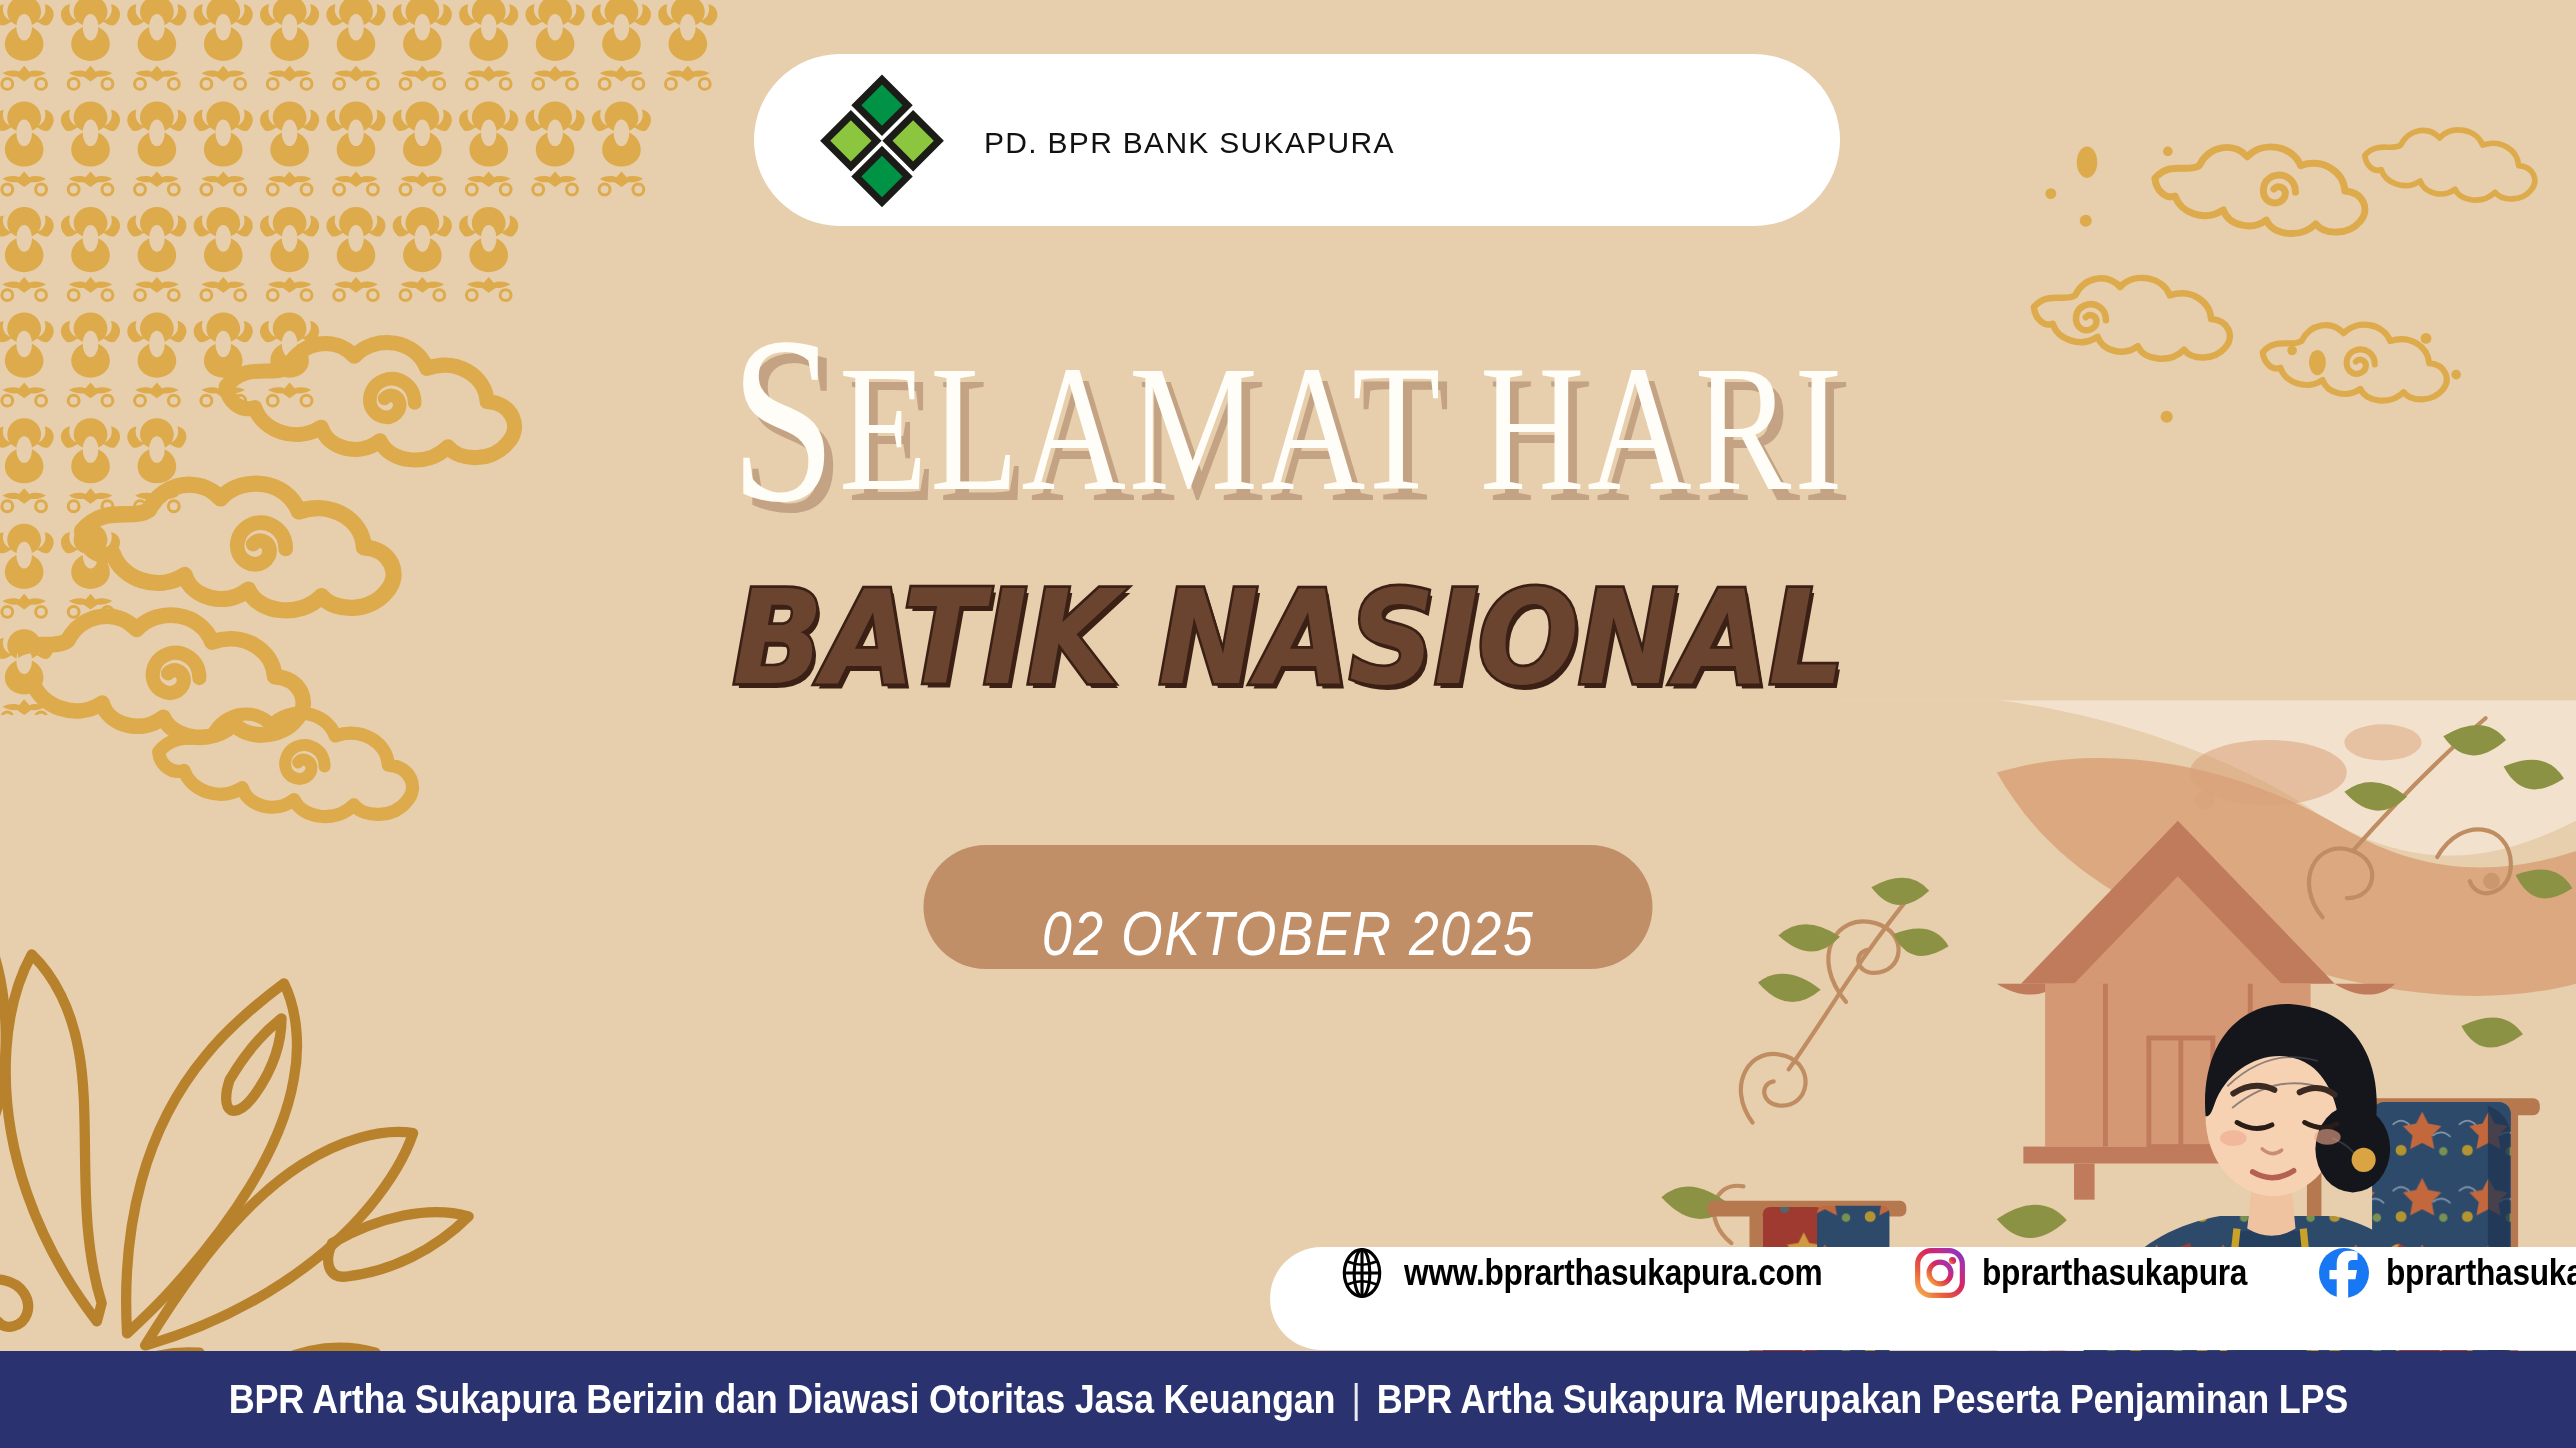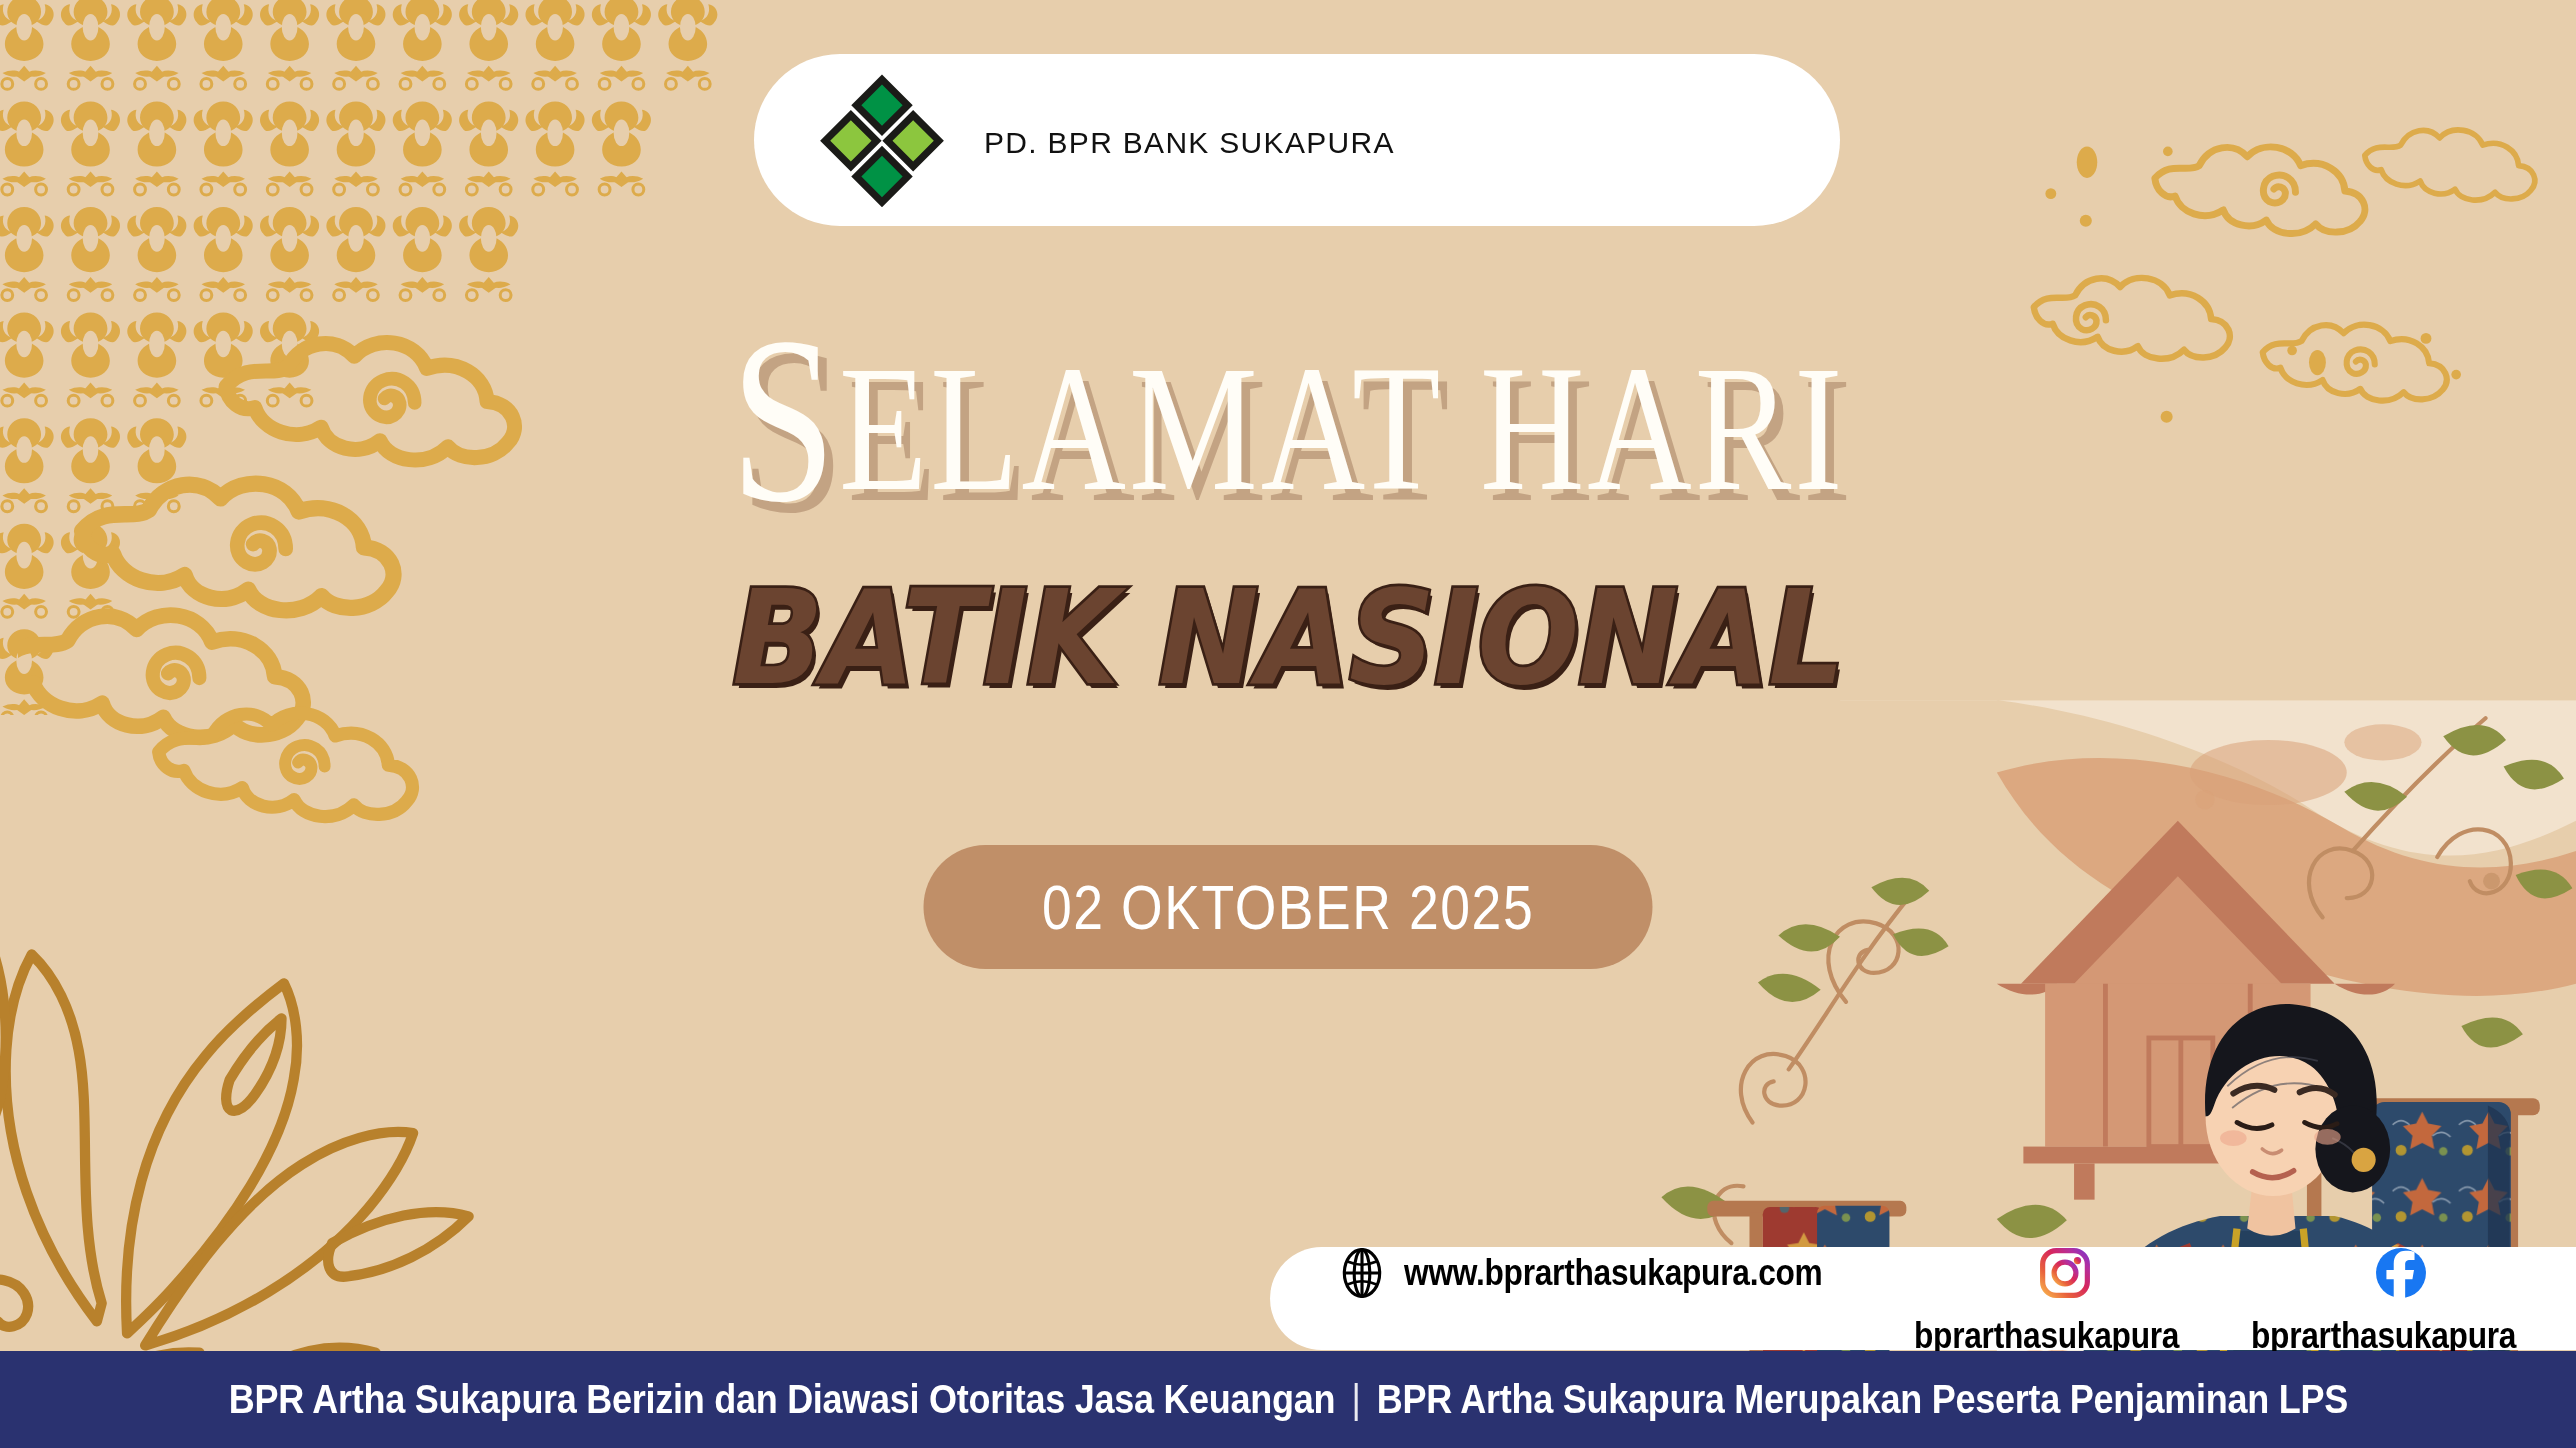--- a/index.html
+++ b/index.html
@@ -67,22 +67,23 @@
     paint-order:stroke fill;
     text-shadow:4.2px 5.4px 0 #3a2015;
   }
 
   
   .date-pill{
     position:absolute;left:50%;top:845px;
     transform:translateX(-50%);
     width:729px;height:124px;
     background:#c08f68;border-radius:62px;
-    display:flex;align-items:center;justify-content:center;
+    display:flex;align-items:flex-end;justify-content:center;
     z-index:25;
+    font-style:italic;
   }
   .date-text{
     color:#ffffff;font-size:63px;font-weight:400;
     letter-spacing:1.8px;white-space:nowrap;
     transform:scaleX(0.85);
     font-family:"Liberation Sans", sans-serif;
   }
 
   
   .illus{position:absolute;right:0;bottom:66px;width:917px;height:682px;z-index:18;}
@@ -90,21 +91,21 @@
   
   .social-bar{
     position:absolute;left:1270px;right:0;bottom:98px;
     height:103px;background:#ffffff;
     border-top-left-radius:54px;border-bottom-left-radius:54px;
     display:flex;align-items:flex-start;
     padding-left:66px;gap:4px;
     z-index:40;
   }
   .social-item{display:flex;align-items:center;gap:15.7px;}
-  .social-item + .social-item{margin-left:31px;flex-direction:column;}
+  .social-item + .social-item{margin-left:31px;}
   .social-label{
     font-size:36px;font-weight:bold;color:#000000;
     white-space:nowrap;letter-spacing:-0.3px;
     transform:scaleX(0.88);transform-origin:left center;
     font-family:"Liberation Sans", sans-serif;
   }
   .si{width:52px;height:52px;flex:0 0 auto;}
 
   
   .disclaimer{

